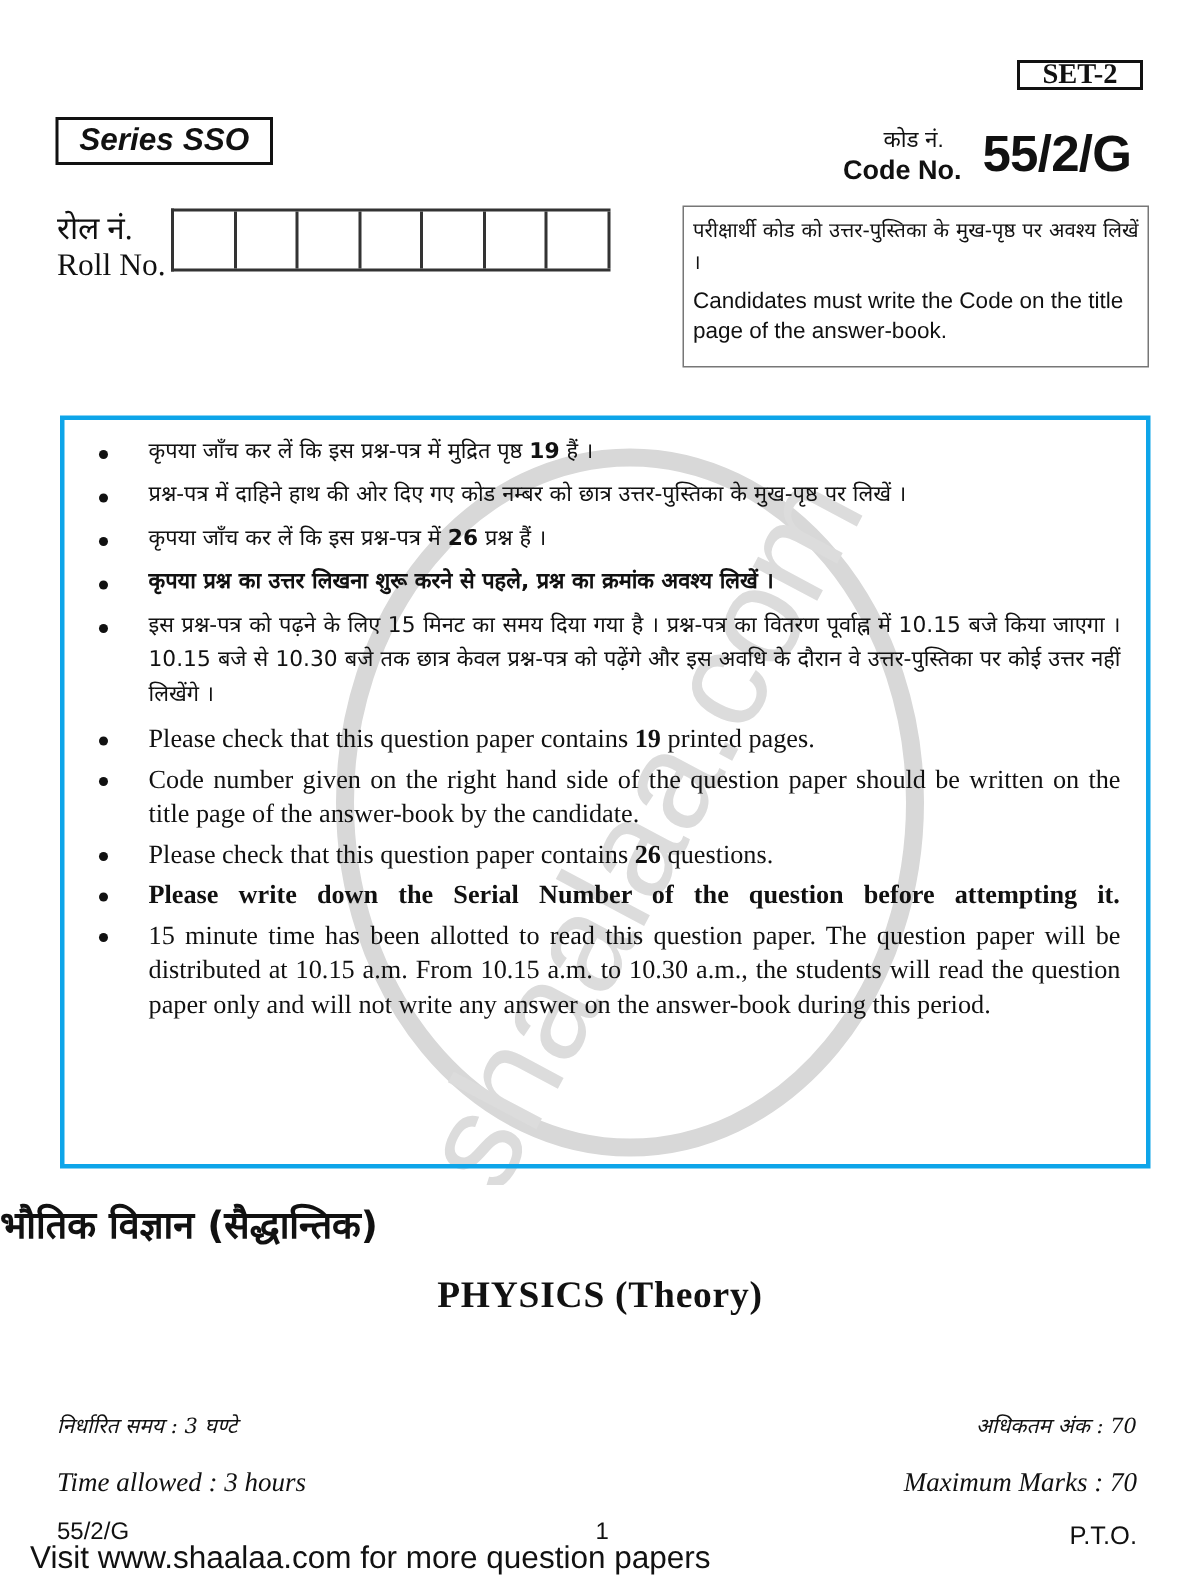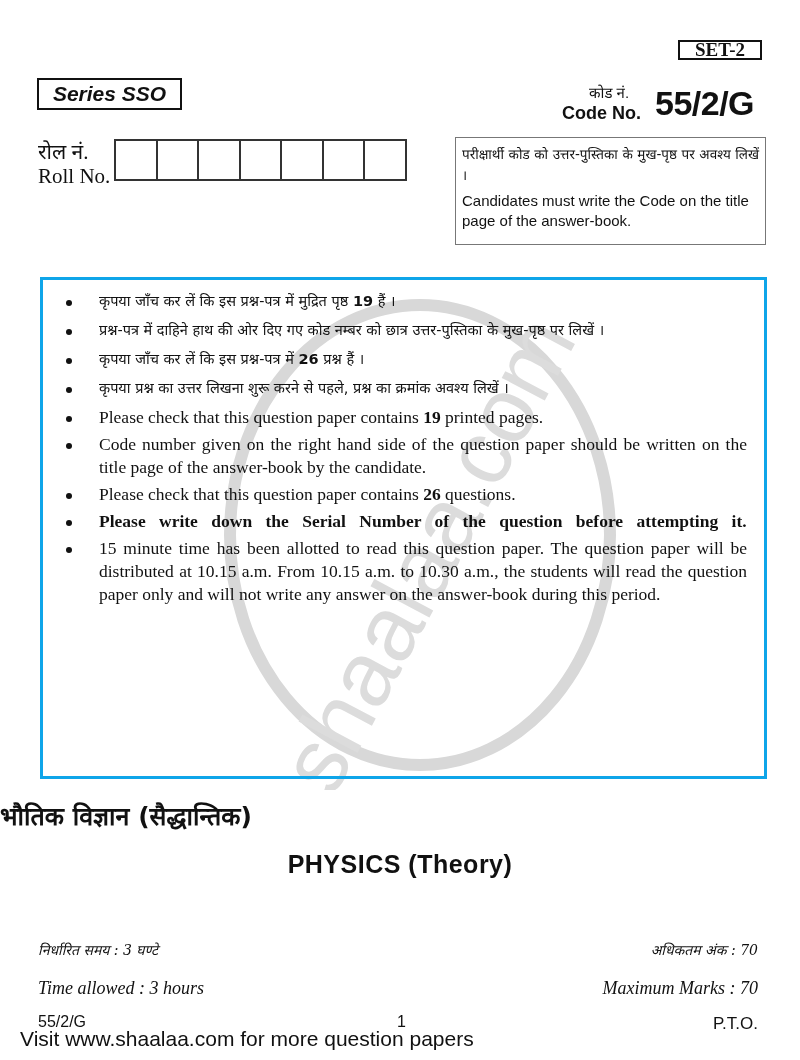--- a/index.html
+++ b/index.html
@@ -57,34 +57,34 @@
   .watermark {
     left: 215px; top: 290px; width: 410px; height: 500px; pointer-events: none;
   }
   .instr-list { position: absolute; left: 20px; top: 10px; width: 684px; list-style: none; }
   .instr-item { position: relative; padding-left: 36px; }
   .instr-item::before {
     content: ""; position: absolute; left: 3px; width: 6px; height: 6px; border-radius: 50%; background: #111;
   }
   .instr-item.hi { font-family: "DejaVu Sans", sans-serif; font-size: 14.5px; line-height: 23px; margin-bottom: 6px; text-align: justify; }
   .instr-item.hi::before { top: 10px; }
-  .instr-item.hi.bold { font-weight: normal; }
+  .instr-item.hi.bold { font-weight: bold; }
   .instr-item.en { font-family: "Liberation Serif", serif; font-size: 17.5px; line-height: 23px; margin-bottom: 4px; text-align: justify; }
   .instr-item.en::before { top: 10px; }
   .instr-item.en.bold { font-weight: bold; word-spacing: 9px; }
   .b { font-weight: bold; }
 
   
   .title-hi {
     left: 0; top: 798px; width: 800px; text-align: left;
     font-family: "DejaVu Sans", sans-serif; font-weight: bold; font-size: 25px;
   }
   .title-en {
     left: 0; top: 850px; width: 800px; text-align: center;
-    font-family: Liberation Sans, sans-serif; font-weight: bold; font-size: 25px; letter-spacing: 0.5px;
+    font-family: Liberation Serif, serif; font-weight: bold; font-size: 25px; letter-spacing: 0.5px;
   }
 
   
   .meta { font-style: italic; font-size: 16px; }
   .meta-hi { font-family: "DejaVu Serif", serif; font-size: 14px; }
   .time-hi { left: 38px; top: 940px; }
   .time-en { left: 38px; top: 978px; font-family: "Liberation Serif", serif; font-size: 18px; }
   .marks-hi { right: 42px; top: 940px; text-align: right; }
   .marks-en { right: 42px; top: 978px; text-align: right; font-family: "Liberation Serif", serif; font-size: 18px; }
 
@@ -130,20 +130,21 @@
 <div class="abs instr-box">
   <ul class="instr-list">
     <li class="instr-item hi">
       <span>कृपया जाँच कर लें कि इस प्रश्न-पत्र में मुद्रित पृष्ठ </span><span class="b">19</span><span> हैं ।</span>
     </li>
     <li class="instr-item hi">प्रश्न-पत्र में दाहिने हाथ की ओर दिए गए कोड नम्बर को छात्र उत्तर-पुस्तिका के मुख-पृष्ठ पर लिखें ।</li>
     <li class="instr-item hi">
       <span>कृपया जाँच कर लें कि इस प्रश्न-पत्र में </span><span class="b">26</span><span> प्रश्न हैं ।</span>
     </li>
     <li class="instr-item hi bold">कृपया प्रश्न का उत्तर लिखना शुरू करने से पहले, प्रश्न का क्रमांक अवश्य लिखें ।</li>
+    <li class="instr-item hi">इस प्रश्न-पत्र को पढ़ने के लिए 15 मिनट का समय दिया गया है । प्रश्न-पत्र का वितरण पूर्वाह्न में 10.15 बजे किया जाएगा । 10.15 बजे से 10.30 बजे तक छात्र केवल प्रश्न-पत्र को पढ़ेंगे और इस अवधि के दौरान वे उत्तर-पुस्तिका पर कोई उत्तर नहीं लिखेंगे ।</li>
 
     <li class="instr-item en">
       <span>Please check that this question paper contains </span><span class="b">19</span><span> printed pages.</span>
     </li>
     <li class="instr-item en">Code number given on the right hand side of the question paper should be written on the title page of the answer-book by the candidate.</li>
     <li class="instr-item en">
       <span>Please check that this question paper contains </span><span class="b">26</span><span> questions.</span>
     </li>
     <li class="instr-item en bold">Please write down the Serial Number of the question before attempting it.</li>
     <li class="instr-item en">15 minute time has been allotted to read this question paper. The question paper will be distributed at 10.15 a.m. From 10.15 a.m. to 10.30 a.m., the students will read the question paper only and will not write any answer on the answer-book during this period.</li>

